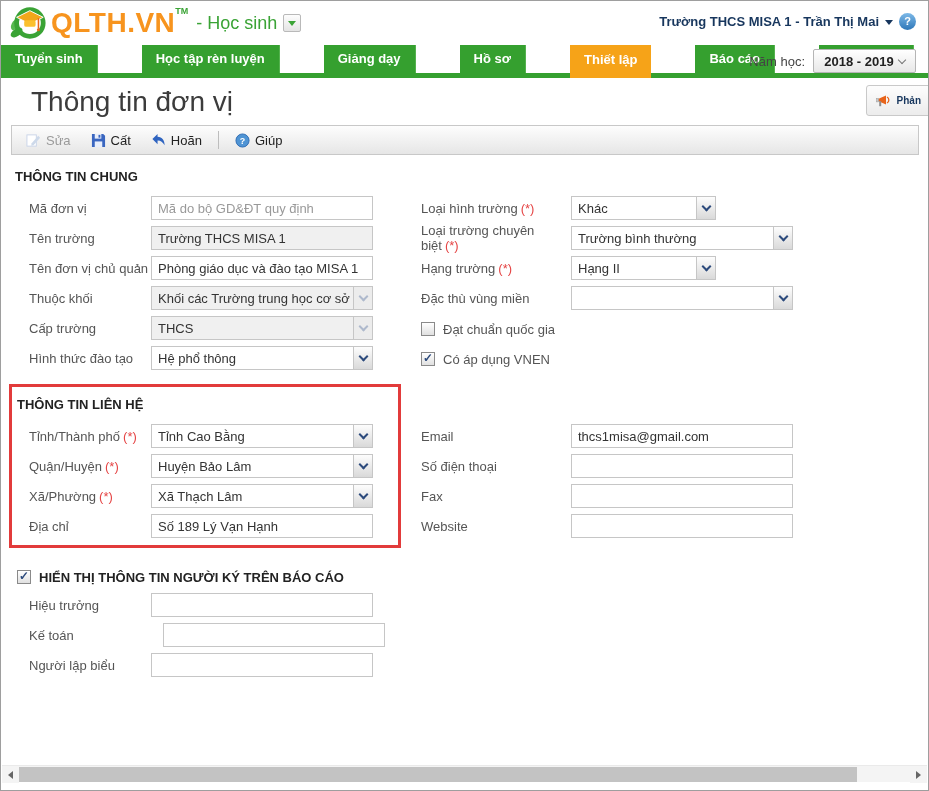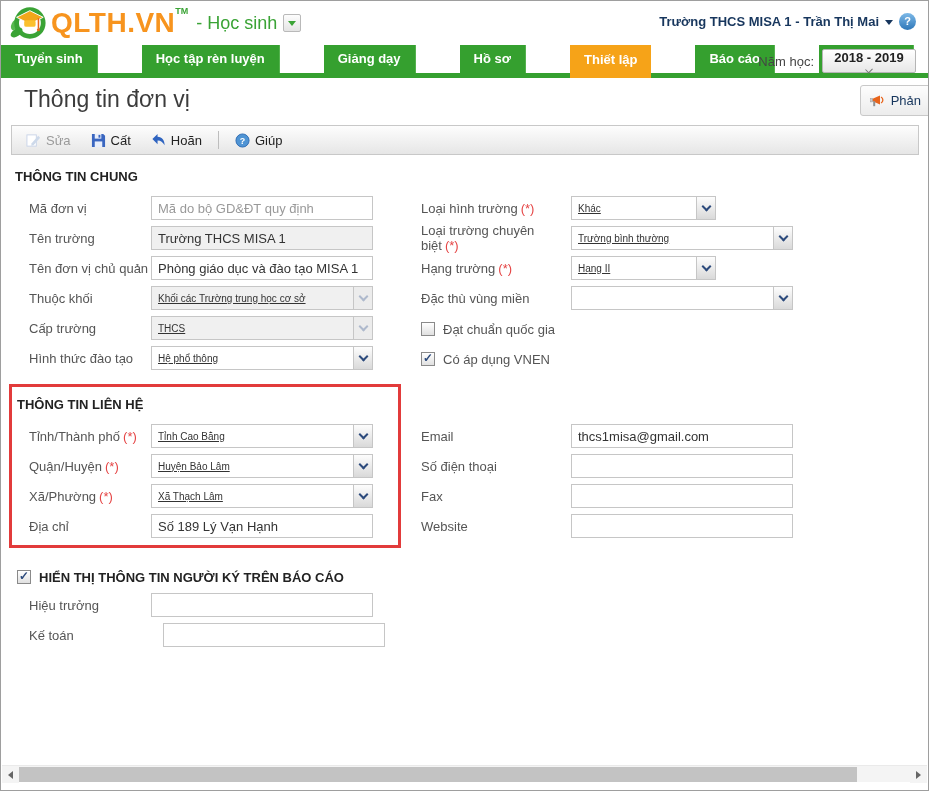--- a/index.html
+++ b/index.html
@@ -32,32 +32,32 @@
   .nav-strip { position:absolute; left:0; top:72px; width:100%; height:5px; background:#35a02f; }
   .nav { position:absolute; left:0; top:44px; height:33px; display:flex;gap:44px; }
   .nav-tab {
     height:28px; line-height:28px; padding:0 14px; background:#35a02f; color:#fff;
     font-size:13px; font-weight:bold; cursor:pointer; border-right:1px solid #54b24e;
   }
   .nav-tab.active { background:#f6a318; height:33px; line-height:29px; border-right:none; }
   .year-area { position:absolute; right:12px; top:48px; display:flex; align-items:center; gap:8px; }
   .year-label { font-size:13px; color:#444; }
   .year-select {
-    width:94px; height:24px; border:1px solid #b5b5b5; border-radius:2px; background:linear-gradient(#fff,#e7e7e7);
-    display:flex; align-items:center; justify-content:center; gap:5px; font-size:13px; font-weight:bold; color:#222; cursor:pointer;flex-direction:column;
+    width:103px; height:24px; border:1px solid #b5b5b5; border-radius:2px; background:linear-gradient(#fff,#e7e7e7);
+    display:flex; align-items:center; justify-content:center; gap:5px; font-size:13px; font-weight:bold; color:#222; cursor:pointer;
   }
   .chev-sm { width:6px; height:6px; border-left:1px solid #777; border-bottom:1px solid #777; transform:rotate(-45deg); margin-top:-3px; }
 
   
-  .page-title { position:absolute; left:23px; top:85px; font-size:23px; color:#3c3c3c; }
+  .page-title { position:absolute; left:30px; top:85px; font-size:28px; color:#3c3c3c; }
   .feedback-btn {
     position:absolute; right:-6px; top:84px; height:31px; padding:0 12px 0 9px; border:1px solid #c9c9c9; border-radius:3px;
     background:linear-gradient(#fdfdfd,#ececec); display:flex; align-items:center; gap:5px; cursor:pointer;
   }
-  .feedback-btn span { font-size:13px; font-weight:normal; color:#17365d; }
+  .feedback-btn span { font-size:10px; font-weight:bold; color:#17365d; }
   .toolbar {
     position:absolute; left:10px; right:9px; top:124px; height:30px; border:1px solid #c8c8c8;
     background:linear-gradient(#fdfdfd,#e6e6e6); display:flex; align-items:center; padding:0 6px; gap:4px;
   }
   .tool-btn { display:flex; align-items:center; gap:5px; padding:3px 8px; font-size:13px; color:#222; cursor:pointer; border-radius:2px; }
   .tool-btn.disabled { color:#9a9a9a; cursor:default; }
   .tool-sep { width:1px; height:18px; background:#bdbdbd; margin:0 4px; }
 
   
   .section-title { position:absolute; font-size:13px; font-weight:bold; color:#222; }
@@ -66,21 +66,21 @@
   .w122 { width:122px; } .w150 { width:150px; }
   .req { color:#e54545; margin-left:3px; font-size:13px; }
   .txt {
     height:24px; border:1px solid #c6c6c6; padding:0 6px; font-family:"Liberation Sans",sans-serif;
     font-size:13px; color:#333; background:#fff; outline:none;
   }
   .txt::placeholder { color:#999; }
   .txt:disabled { background:#f0f0f0; color:#333; }
   .w222 { width:222px; } .w145 { width:145px; }
   .select { height:24px; border:1px solid #c6c6c6; background:#fff; display:flex; align-items:center; cursor:pointer; }
-  .sel-text { flex:1; font-size:10px; color:#333; padding:0 6px; white-space:nowrap; overflow:hidden;text-decoration:underline; }
+  .sel-text { flex:1; font-size:13px; color:#333; padding:0 6px; white-space:nowrap; overflow:hidden; }
   .arrow { width:19px; height:100%; flex:none; border-left:1px solid #c6c6c6; background:linear-gradient(#fdfdfd,#d9d9d9);
     display:flex; align-items:center; justify-content:center; }
   .chev { width:7px; height:7px; border-left:2px solid #2c4a7c; border-bottom:2px solid #2c4a7c; transform:rotate(-45deg); margin-top:-3px; }
   .select.disabled { background:#f0f0f0; cursor:default; }
   .select.disabled .arrow { background:#ececec; }
   .select.disabled .chev { border-color:#aeb9cc; }
   .checkbox { width:14px; height:14px; border:1px solid #8a8a8a; background:linear-gradient(#fff,#e0e0e0);
     display:inline-block; position:relative; flex:none; cursor:pointer; }
   .checkbox.checked::after { content:"✓"; position:absolute; left:1px; top:-2px; font-size:12px; font-weight:bold; color:#2c4a7c; }
   .cb-label { font-size:13px; color:#555; margin-left:8px; }
@@ -331,20 +331,24 @@
     <span class="cb-label bold">HIỂN THỊ THÔNG TIN NGƯỜI KÝ TRÊN BÁO CÁO</span>
   </div>
   <div class="row" style="left:28px; top:592px;">
     <span class="lbl w122">Hiệu trưởng</span>
     <input class="txt w222" value="" style="">
   </div>
   <div class="row" style="left:28px; top:622px;gap:12px;">
     <span class="lbl w122">Kế toán</span>
     <input class="txt w222" value="" style="">
   </div>
+  <div class="row" style="left:28px; top:652px;">
+    <span class="lbl w122">Người lập biểu</span>
+    <input class="txt w222" value="" style="">
+  </div>
 
   <div class="hscroll">
     <div class="sb-btn">
         <i class="tri-left"></i>
       </div>
     <div class="sb-track">
       <div class="sb-thumb"></div>
     </div>
     <div class="sb-btn">
         <i class="tri-right"></i>

